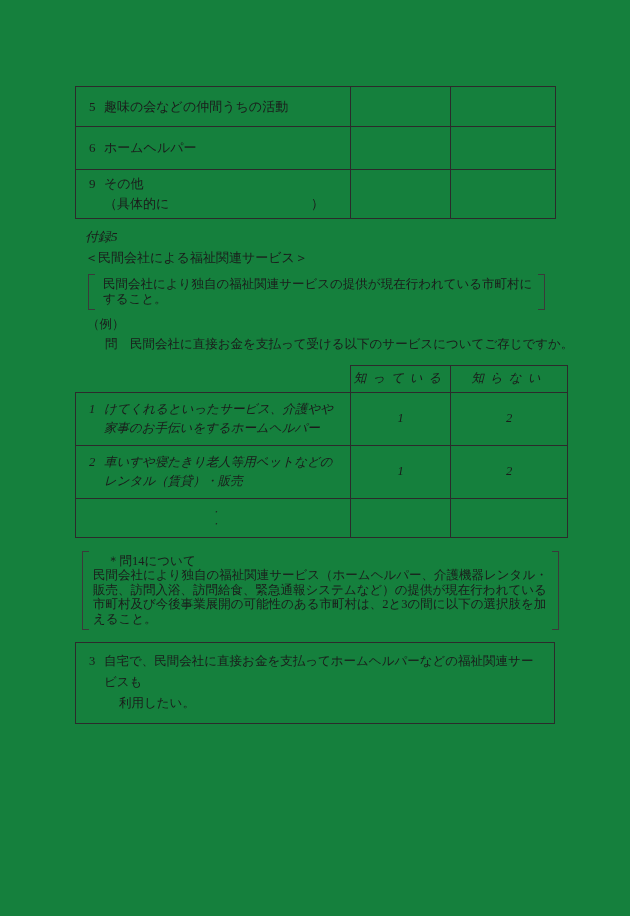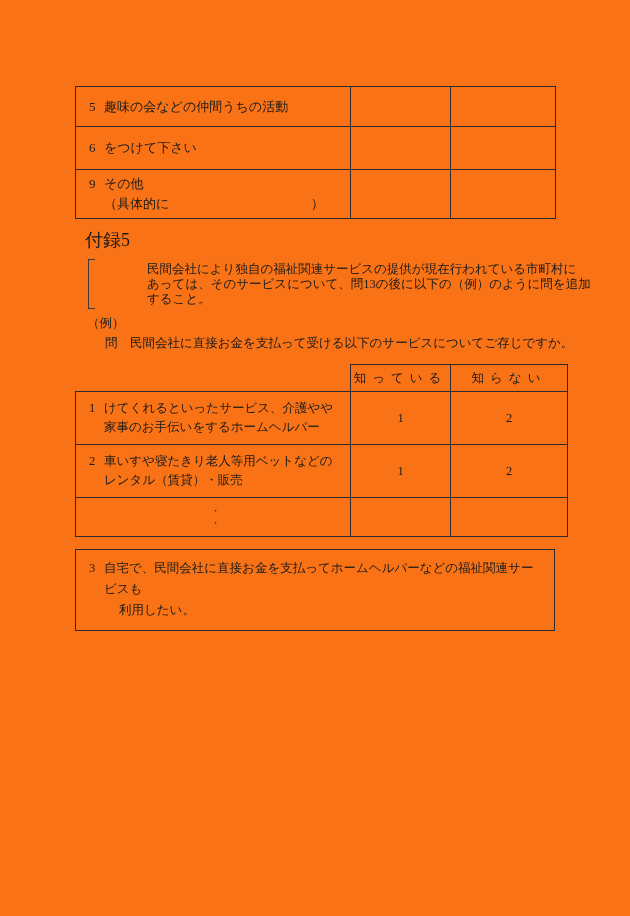--- a/index.html
+++ b/index.html
@@ -4,53 +4,53 @@
 <style>
   * { margin:0; padding:0; box-sizing:border-box; }
   html,body { background:#e9e9e9; }
   body {
     width:630px; height:916px;
     font-family:"Liberation Serif","DejaVu Serif",serif;
     color:#1b1b1b;
   }
   .page {
     position:relative; width:630px; height:916px;
-    background:#f97316; overflow:hidden;
+    background:#15803d; overflow:hidden;
   }
   .content { position:absolute; left:75px; top:86px; width:480px; }
 
   table { border-collapse:collapse; width:100%; table-layout:fixed; }
   td { border:1px solid #2b2b2b; }
 
   
   .t1 td { font-size:13px; vertical-align:middle; }
   .t1 .c1 { width:275px; padding:5px 8px 5px 13px; }
   .t1 .c2 { width:100px; }
   .t1 .c3 { width:105px; }
   .rnum { display:inline-block; width:15px; flex:0 0 15px; }
   .sub { display:flex; padding:2px 18px 0 15px;text-align:center; }
   .sub .fill { flex:1; }
 
   
-  .sec-label { margin:9px 0 2px 10px; font-size:18px; }
+  .sec-label { margin:9px 0 2px 10px; font-size:13px;font-style:italic; }
   .sec-title { margin:3px 0 0 10px; font-size:13px; }
 
-  .bracket { display:flex; margin:7px 12px 0 13px;gap:44px; }
+  .bracket { display:flex; margin:7px 12px 0 13px; }
   .br { flex:0 0 7px; width:7px; }
   .br.l { border-left:1.3px solid #3a3a3a; border-top:1.3px solid #3a3a3a; border-bottom:1.3px solid #3a3a3a; }
   .br.r { border-right:1.3px solid #3a3a3a; border-top:1.3px solid #3a3a3a; border-bottom:1.3px solid #3a3a3a; }
   .br-body { flex:1; padding:3px 6px 3px 8px; font-size:12.5px; line-height:14.8px; }
   .br-body .nline { white-space:nowrap; }
 
   .rei { margin:6px 0 3px 12px; font-size:12.5px; }
   .q1 { margin:3px 0 0 30px; font-size:12.5px; white-space:nowrap; }
   .q2 { margin:3px 0 0 65px; font-size:12.5px; }
 
   
-  .t2 { margin-top:12px; }
+  .t2 { margin-top:12px;font-style:italic; }
   .t2 .blank { border:none; background:transparent; }
   .t2 .hc { height:27px; text-align:center; font-size:12.5px; letter-spacing:6px; vertical-align:middle; }
   .t2 .hc1 { width:100px; }
   .t2 .hc2 { width:117px;margin-left:8px; }
   .t2 .c1 { width:275px; padding:7px 8px 7px 13px; vertical-align:middle; }
   .t2 .vc { text-align:center; font-size:12.5px; vertical-align:middle; }
   .rowflex { display:flex; font-size:12.5px; line-height:19px; }
   .rtext { flex:1; }
   .r1 { height:53px; }
   .r2 { height:50px; }
@@ -82,21 +82,21 @@
       <tbody>
         <tr style="height:40px">
           <td class="c1">
             <span class="rnum">5</span><span>趣味の会などの仲間うちの活動</span>
           </td>
           <td class="c2"></td>
           <td class="c3"></td>
         </tr>
         <tr style="height:43px">
           <td class="c1">
-            <span class="rnum">6</span><span>をつけて下さい</span>
+            <span class="rnum">6</span><span>ホームヘルパー</span>
           </td>
           <td class="c2"></td>
           <td class="c3"></td>
         </tr>
         <tr style="height:46px">
           <td class="c1">
             <div>
               <span class="rnum">9</span><span>その他</span>
             </div>
             <div class="sub">
@@ -105,26 +105,26 @@
               <span>）</span>
             </div>
           </td>
           <td class="c2"></td>
           <td class="c3"></td>
         </tr>
       </tbody>
     </table>
 
     <div class="sec-label">付録5</div>
+    <div class="sec-title">＜民間会社による福祉関連サービス＞</div>
 
     <div class="bracket">
       <div class="br l"></div>
       <div class="br-body">
         <div class="nline">民間会社により独自の福祉関連サービスの提供が現在行われている市町村に</div>
-        <div class="nline">あっては、そのサービスについて、問13の後に以下の（例）のように問を追加</div>
         <div class="nline">すること。</div>
       </div>
       <div class="br r"></div>
     </div>
 
     <div class="rei">（例）</div>
     <div class="q1">問　民間会社に直接お金を支払って受ける以下のサービスについてご存じですか。</div>
 
     <table class="t2">
       <tbody>
@@ -158,20 +158,31 @@
             <div class="dots">・
 ・</div>
           </td>
           <td></td>
           <td></td>
         </tr>
       </tbody>
     </table>
 
 
+    <div class="bracket note3">
+      <div class="br l"></div>
+      <div class="br-body">
+        <div class="nline note3-title">＊問14について</div>
+        <div class="nline">民間会社により独自の福祉関連サービス（ホームヘルパー、介護機器レンタル・</div>
+        <div class="nline">販売、訪問入浴、訪問給食、緊急通報システムなど）の提供が現在行われている</div>
+        <div class="nline">市町村及び今後事業展開の可能性のある市町村は、2と3の間に以下の選択肢を加</div>
+        <div class="nline">えること。</div>
+      </div>
+      <div class="br r"></div>
+    </div>
 
     <div class="opt-box">
       <div class="opt-l1">
         <span class="rnum">3</span>
         <span>自宅で、民間会社に直接お金を支払ってホームヘルパーなどの福祉関連サービスも</span>
       </div>
       <div class="opt-l2">利用したい。</div>
     </div>
 
   </div>

